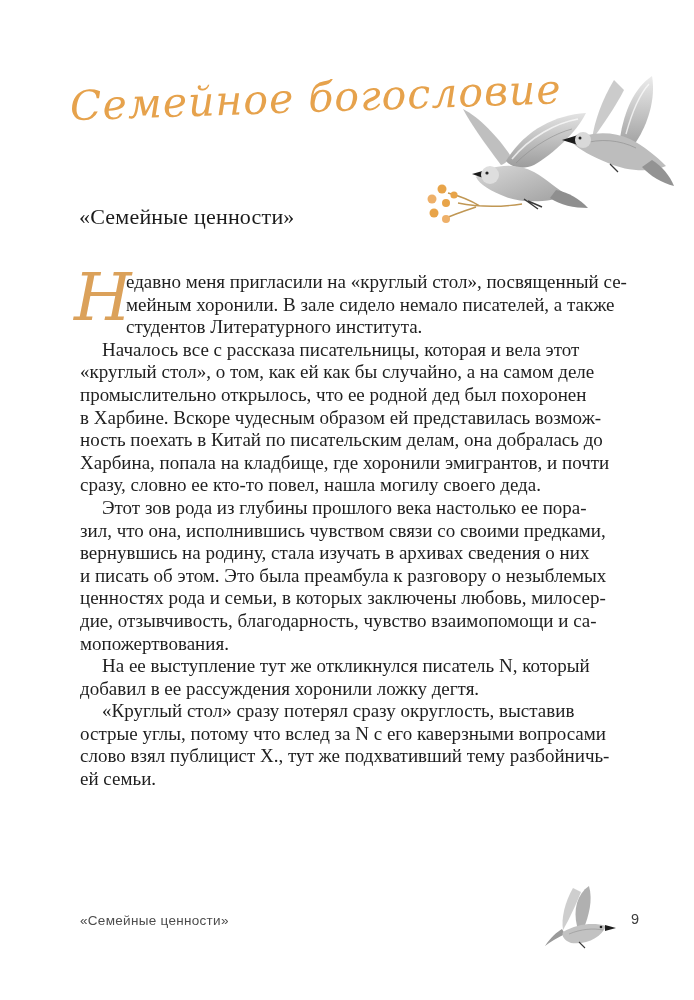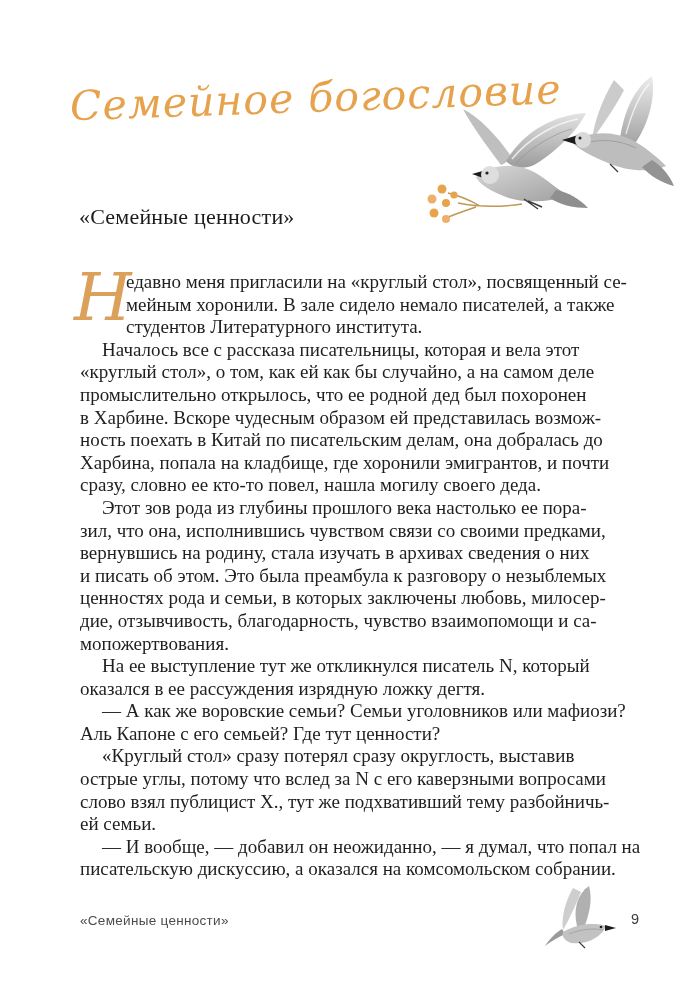--- a/index.html
+++ b/index.html
@@ -126,29 +126,25 @@
 Харбина, попала на кладбище, где хоронили эмигрантов, и почти
 сразу, словно ее кто-то повел, нашла могилу своего деда.</p>
   <p class="indent">Этот зов рода из глубины прошлого века настолько ее пора-
 зил, что она, исполнившись чувством связи со своими предками,
 вернувшись на родину, стала изучать в архивах сведения о них
 и писать об этом. Это была преамбула к разговору о незыблемых
 ценностях рода и семьи, в которых заключены любовь, милосер-
 дие, отзывчивость, благодарность, чувство взаимопомощи и са-
 мопожертвования.</p>
   <p class="indent">На ее выступление тут же откликнулся писатель N, который
-оказался в ее рассуждения изрядную ложку дегтя.</p>
-  <p class="indent">— А как же воровские семьи? Семьи уголовников или мафиози?
-Аль Капоне с его семьей? Где тут ценности?</p>
+добавил в ее рассуждения хоронили ложку дегтя.</p>
   <p class="indent">«Круглый стол» сразу потерял сразу округлость, выставив
 острые углы, потому что вслед за N с его каверзными вопросами
 слово взял публицист Х., тут же подхвативший тему разбойничь-
 ей семьи.</p>
-  <p class="indent">— И вообще, — добавил он неожиданно, — я думал, что попал на
-писательскую дискуссию, а оказался на комсомольском собрании.</p>
 </div>
 
 <div class="footer-label">«Семейные ценности»</div>
 
 <svg class="bird bird-footer" viewBox="0 0 80 72" aria-hidden="true">
 
   <path d="M30,4 C22,18 18,34 20,46 C27,34 34,18 38,8 Z" fill="#c6c6c6" opacity="0.85"></path>
 
   <path d="M34,42 C30,26 34,10 46,2 C50,16 46,32 40,46 C37,48 35,46 34,42 Z" fill="#b0b0b0"></path>
 

